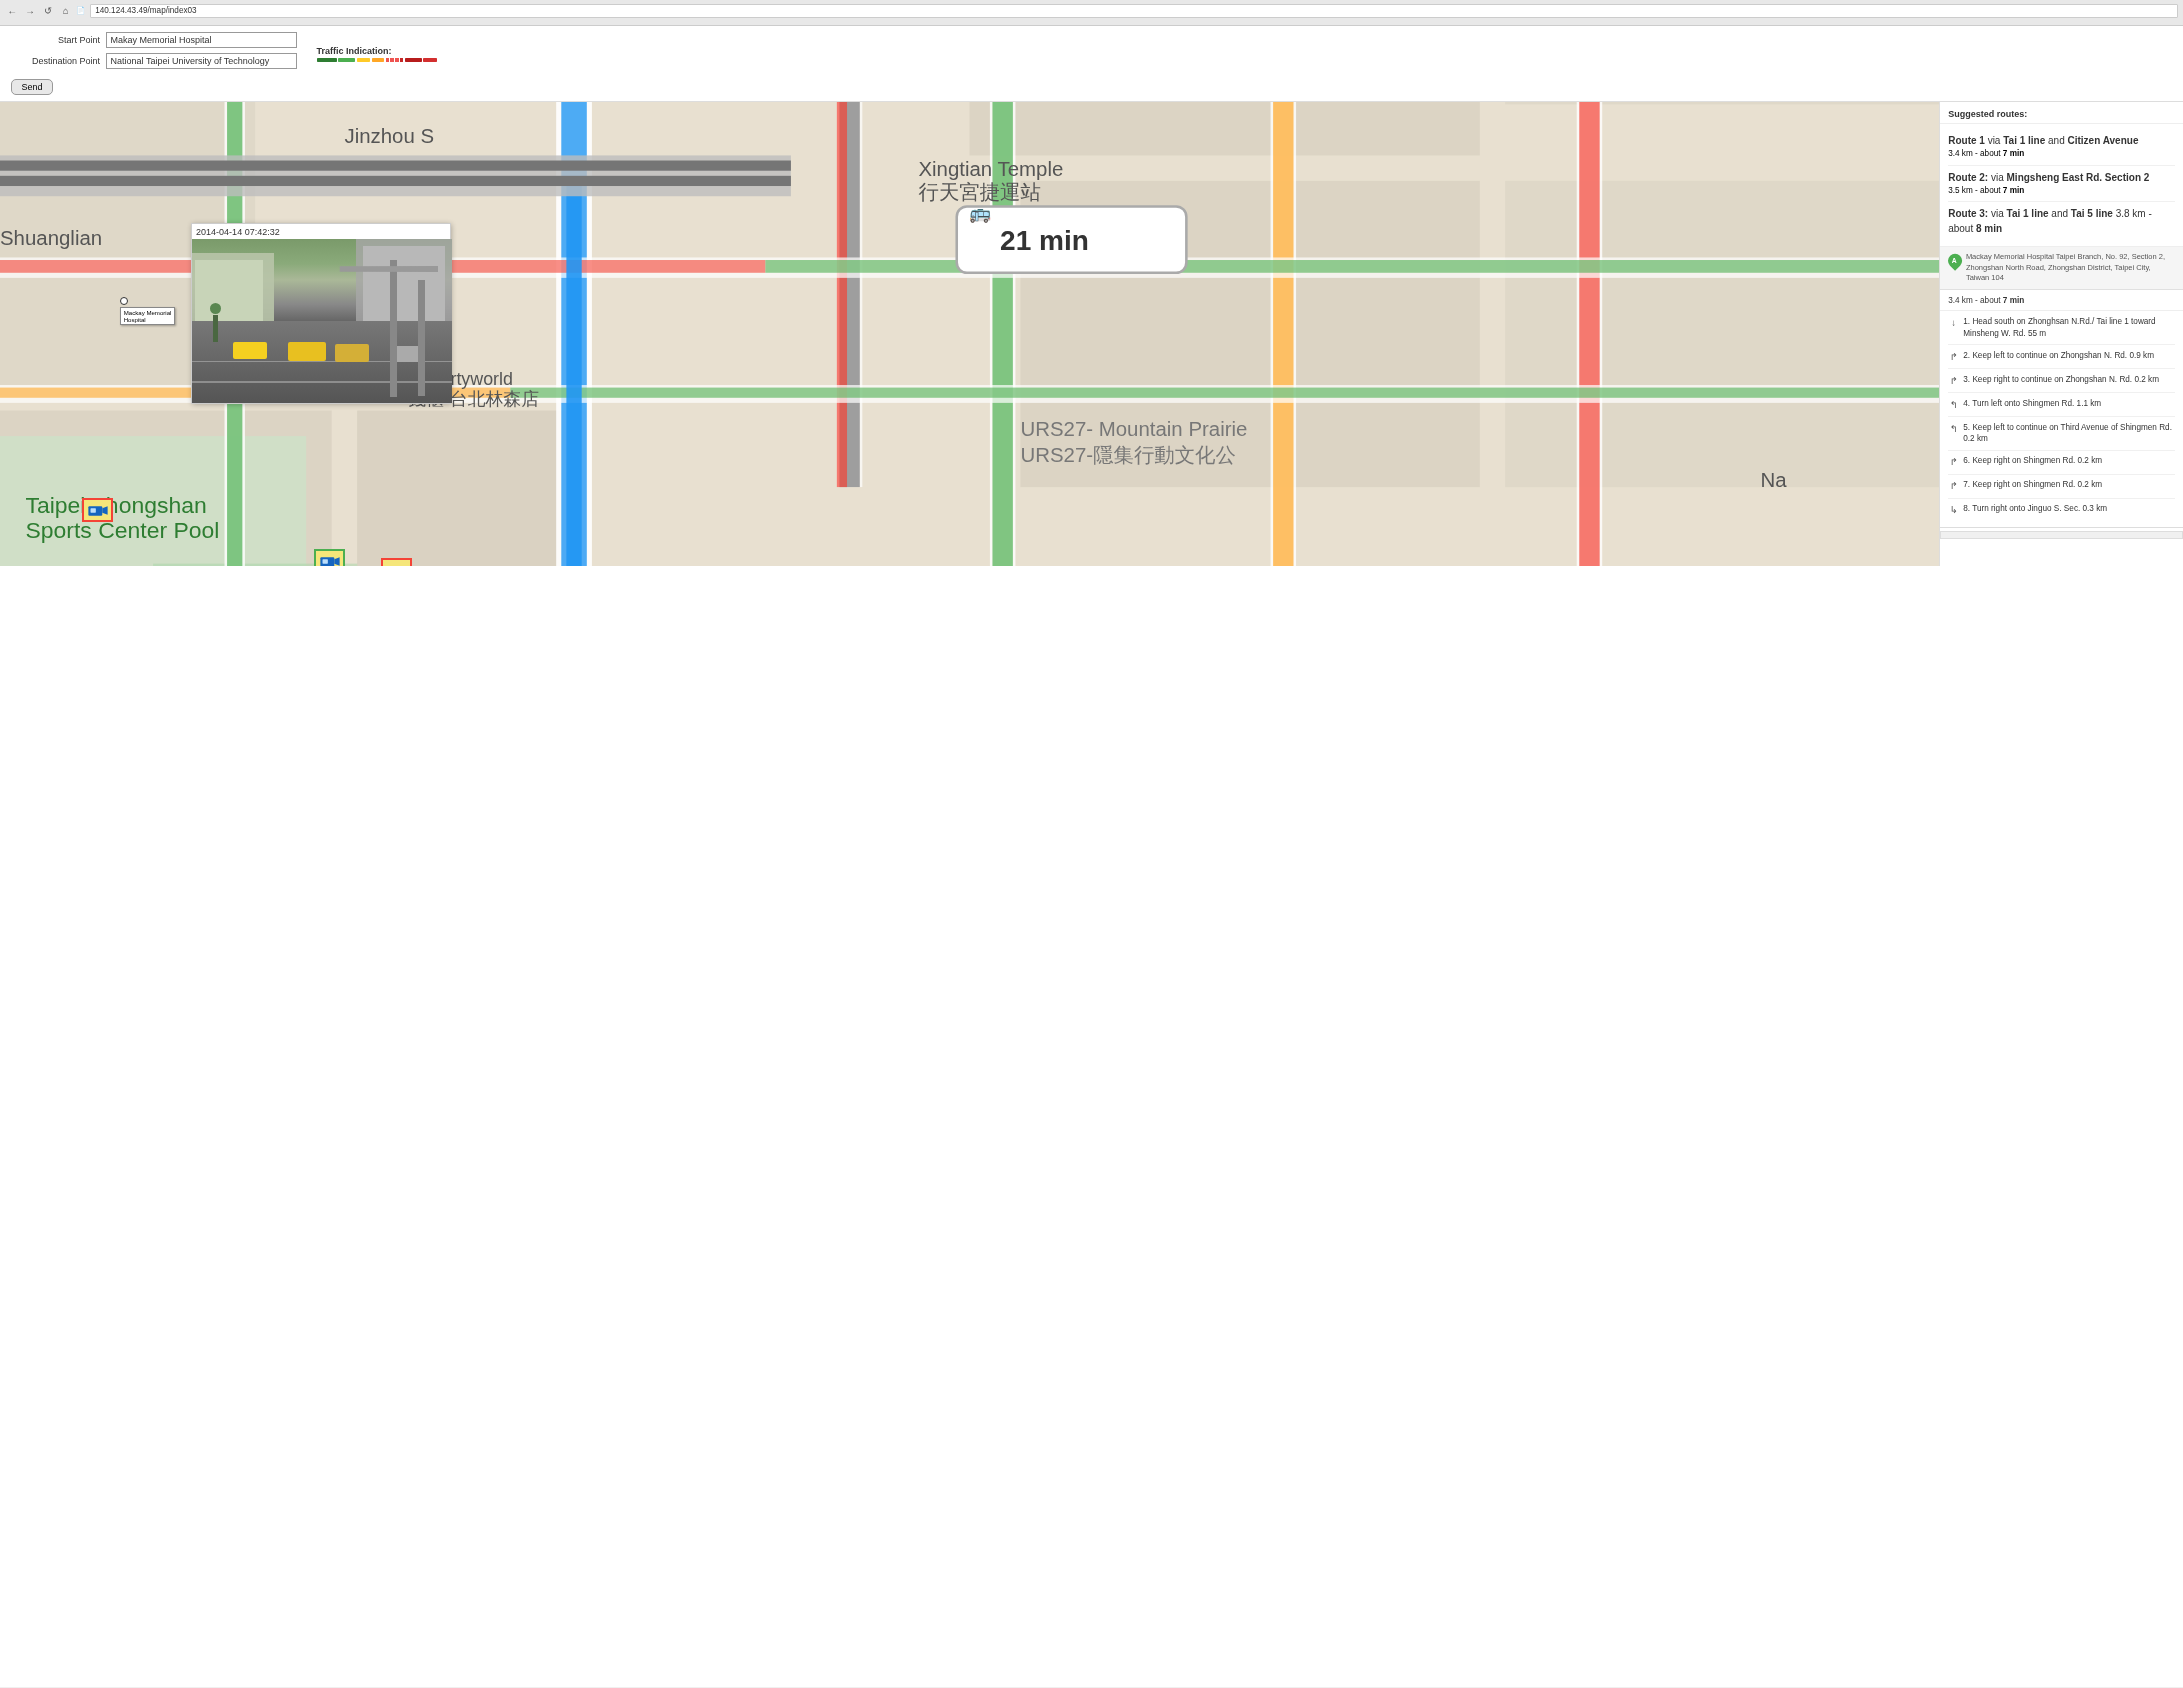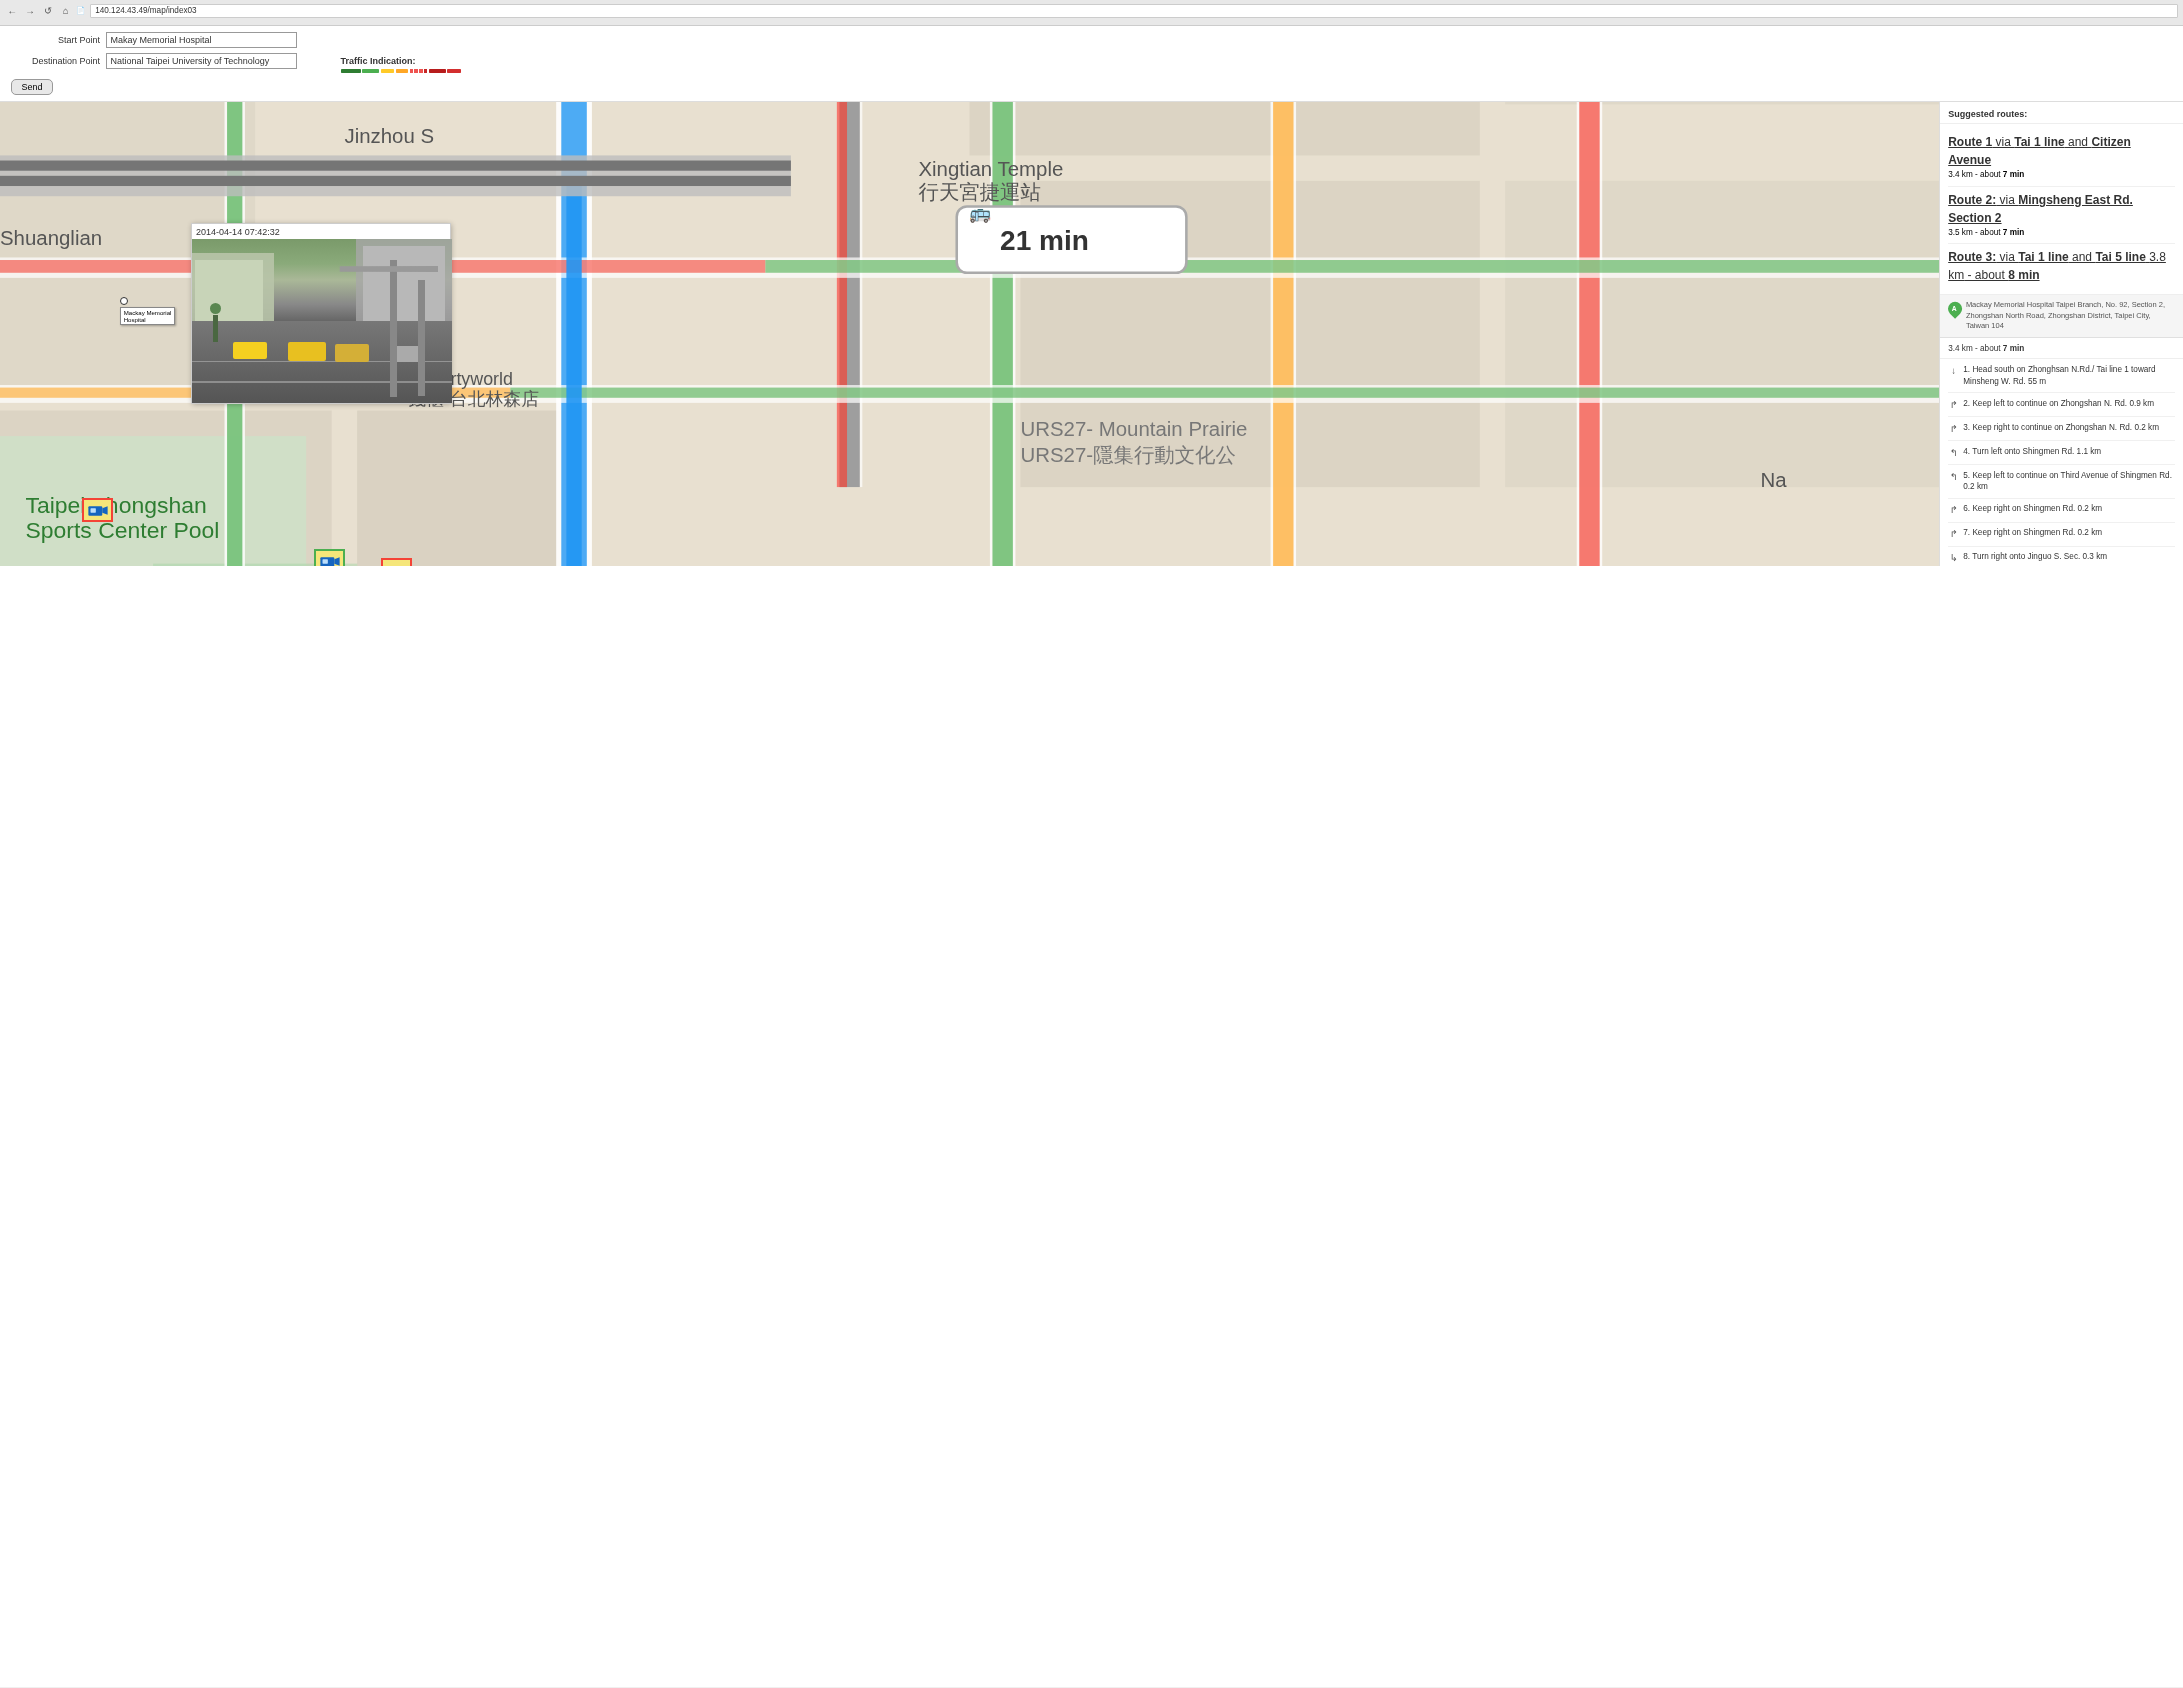--- a/index.html
+++ b/index.html
@@ -37,22 +37,22 @@
     
     .app-container {
       background: white;
       min-height: calc(100vh - 27px);
     }
 
     
     .form-area {
       padding: 6.8px 11px 4.1px 11px;
       display: flex;
-      align-items: flex-end;
-      gap: 44px;
+      align-items: center;
+      gap: 20px;
     }
     .form-fields { }
     .form-row {
       display: flex;
       align-items: center;
       margin-bottom: 4.1px;
       gap: 5.5px;
     }
     .form-label {
       font-size: 9px;
@@ -189,21 +189,21 @@
       border-bottom: 0.7px solid #eee;
     }
 
     .route-option {
       padding: 4.1px 0;
       line-height: 1.5;
       border-bottom: 0.7px solid #f0f0f0;
       cursor: pointer;
     }
     .route-option:last-child { border-bottom: none; }
-    .route-option-text { font-size: 12px; color: #333; text-decoration: underline; }
+    .route-option-text { font-size: 10px; color: #333; }
     .route-option-text .highlight { font-weight: bold; }
 
     .start-address-box {
       padding: 5.5px 8.2px;
       background: #f5f5f5;
       border-bottom: 0.7px solid #e0e0e0;
       display: flex;
       gap: 4px;
       align-items: flex-start;
     }

